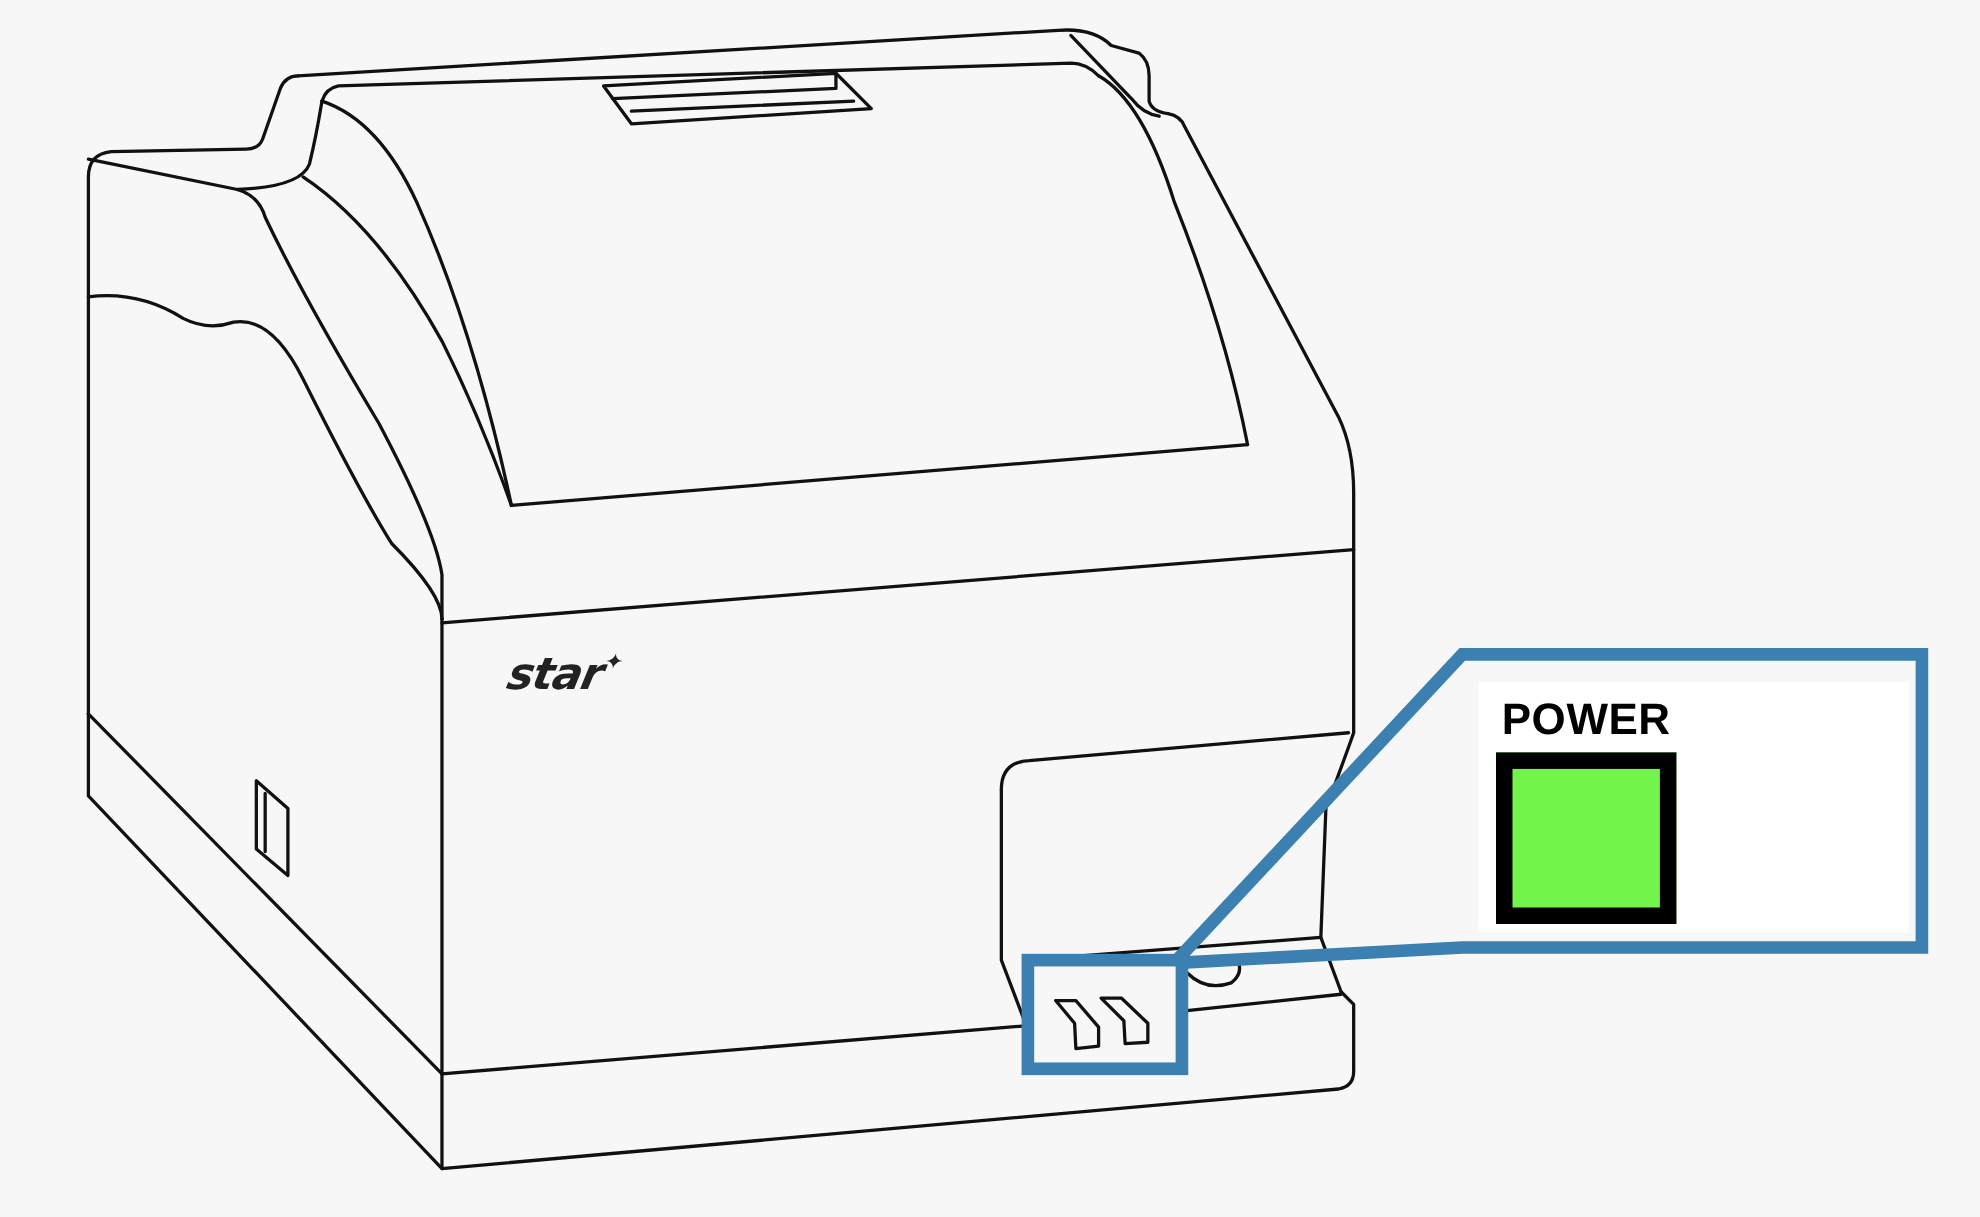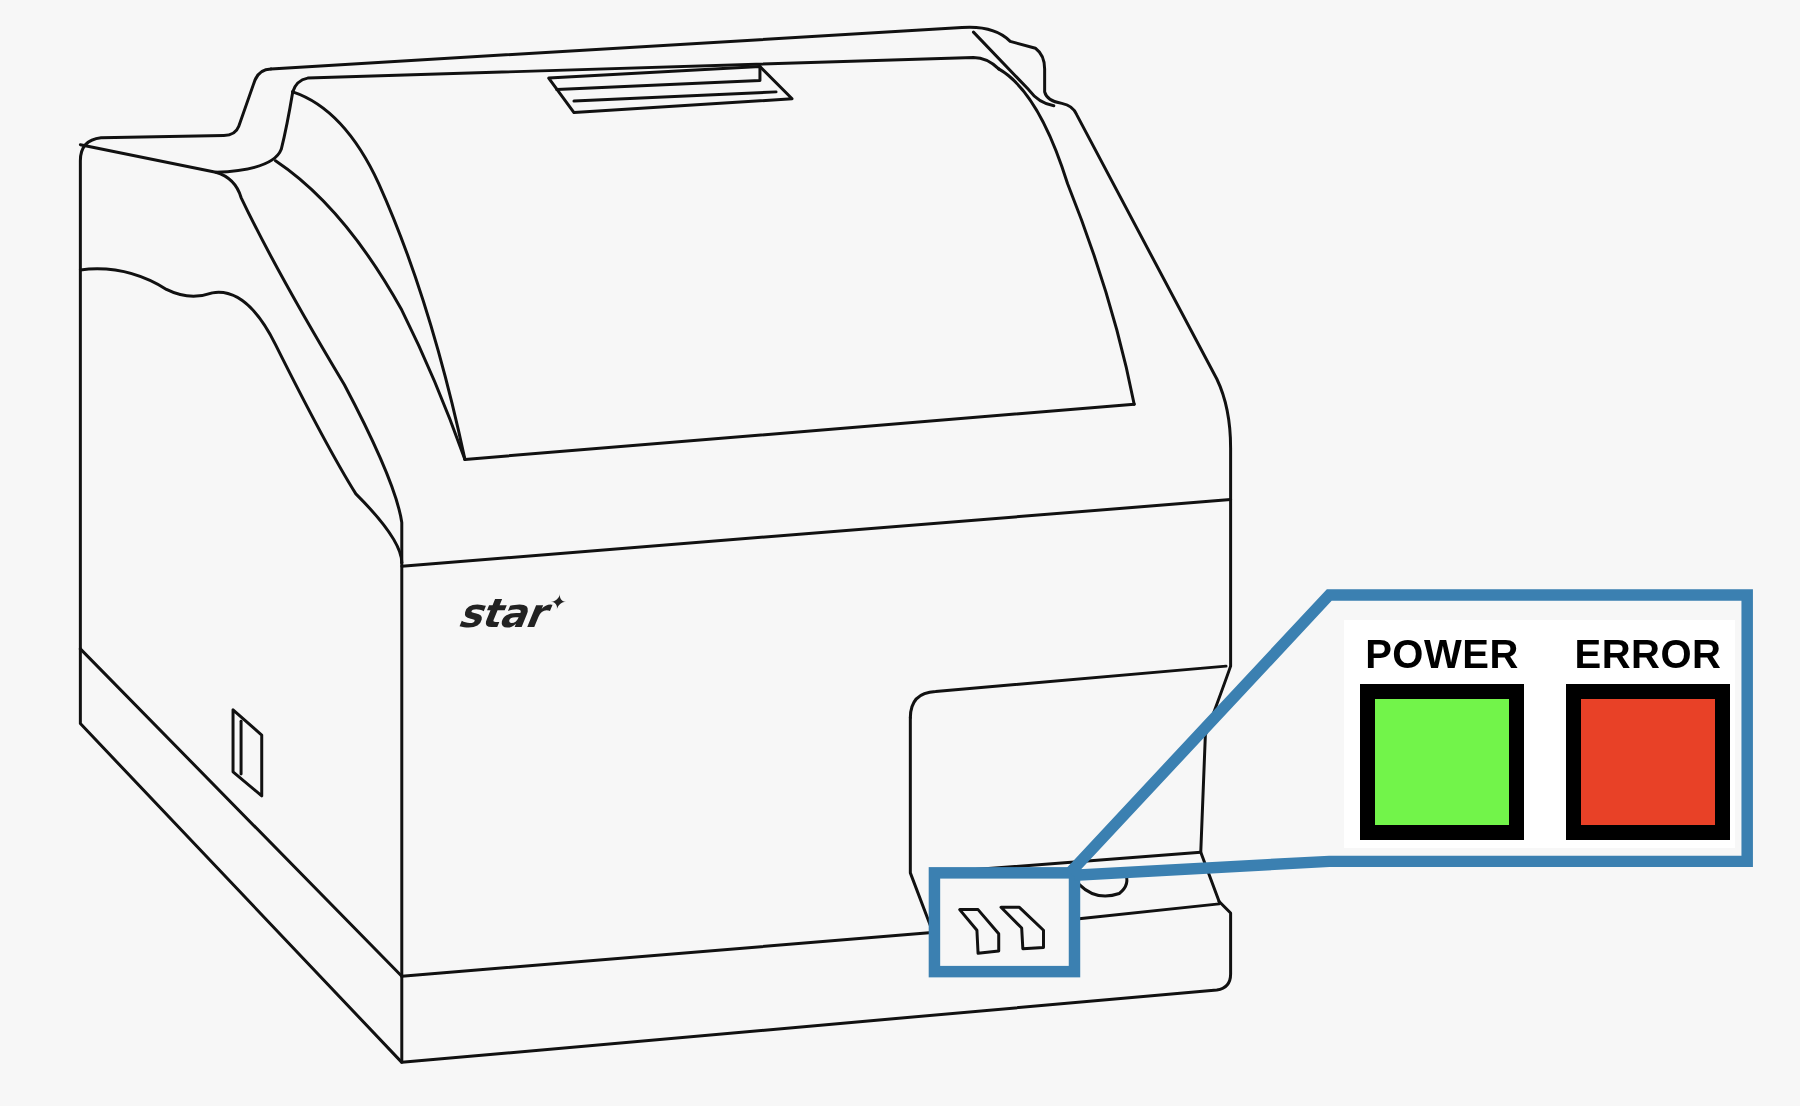--- a/index.html
+++ b/index.html
@@ -92,18 +92,14 @@
     <path class="callout" d="M932 760 L1158 518 L1522 518 L1522 750 L1158 750 L936 762"></path>
   </svg>
 
   <div class="brand"><span>star</span><span class="brand-mark">✦</span></div>
 
   <div class="led-panel">
     <div class="led" style="left:16px;">
       <span class="led-label">POWER</span>
       <div class="led-swatch" style="background:#72f44a;"></div>
     </div>
-    <div class="led" style="left:222px;">
-      <span class="led-label">ERROR</span>
-      <div class="led-swatch" style="background:#e84127;"></div>
-    </div>
   </div>
 </div>
 
 </body></html>

